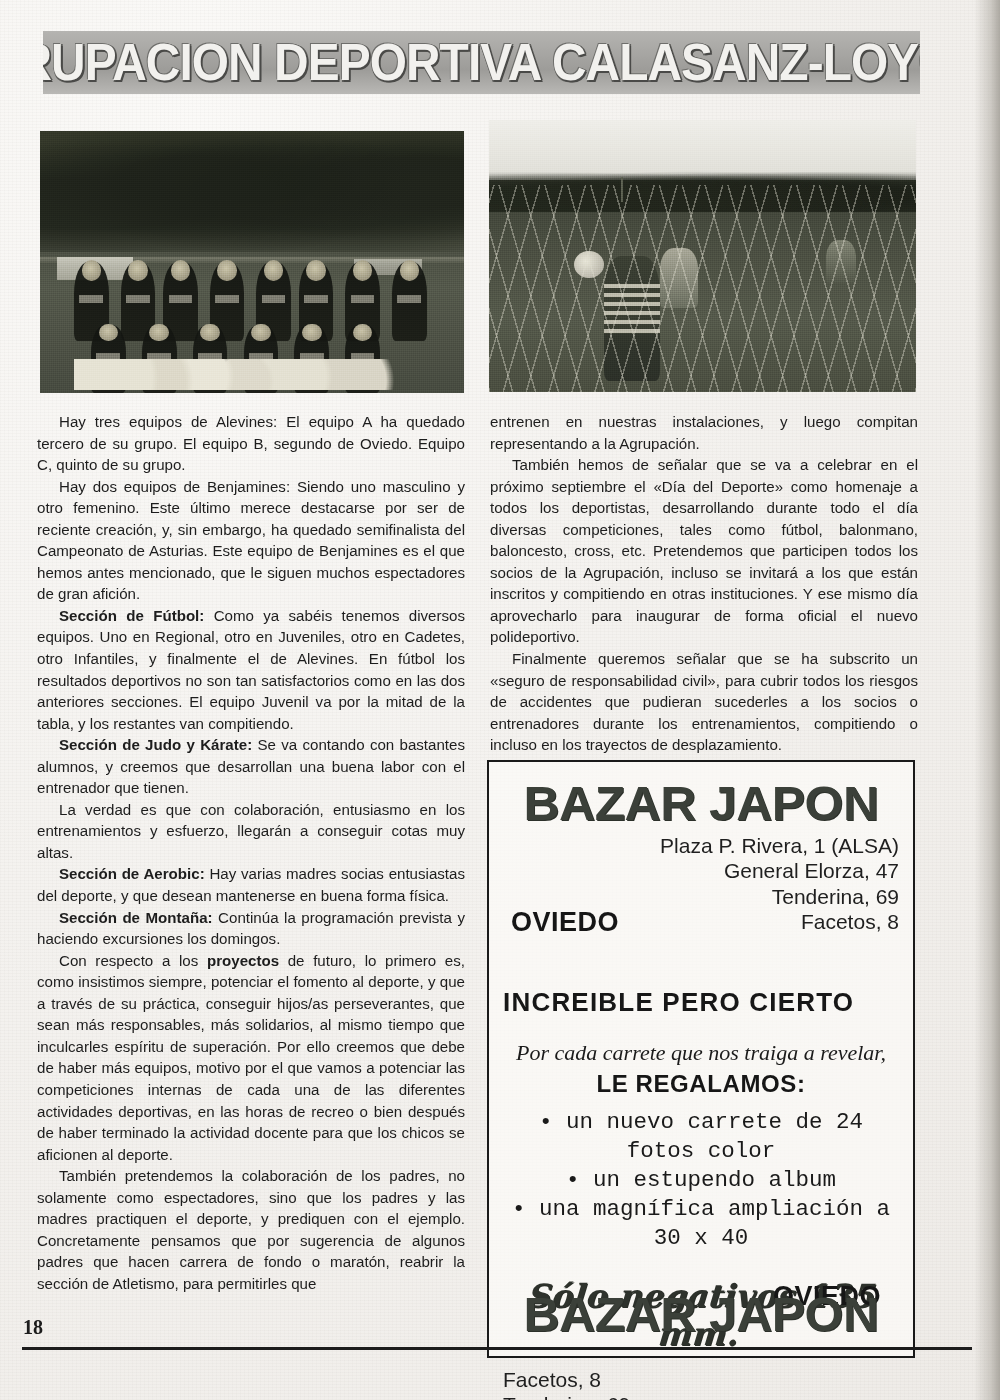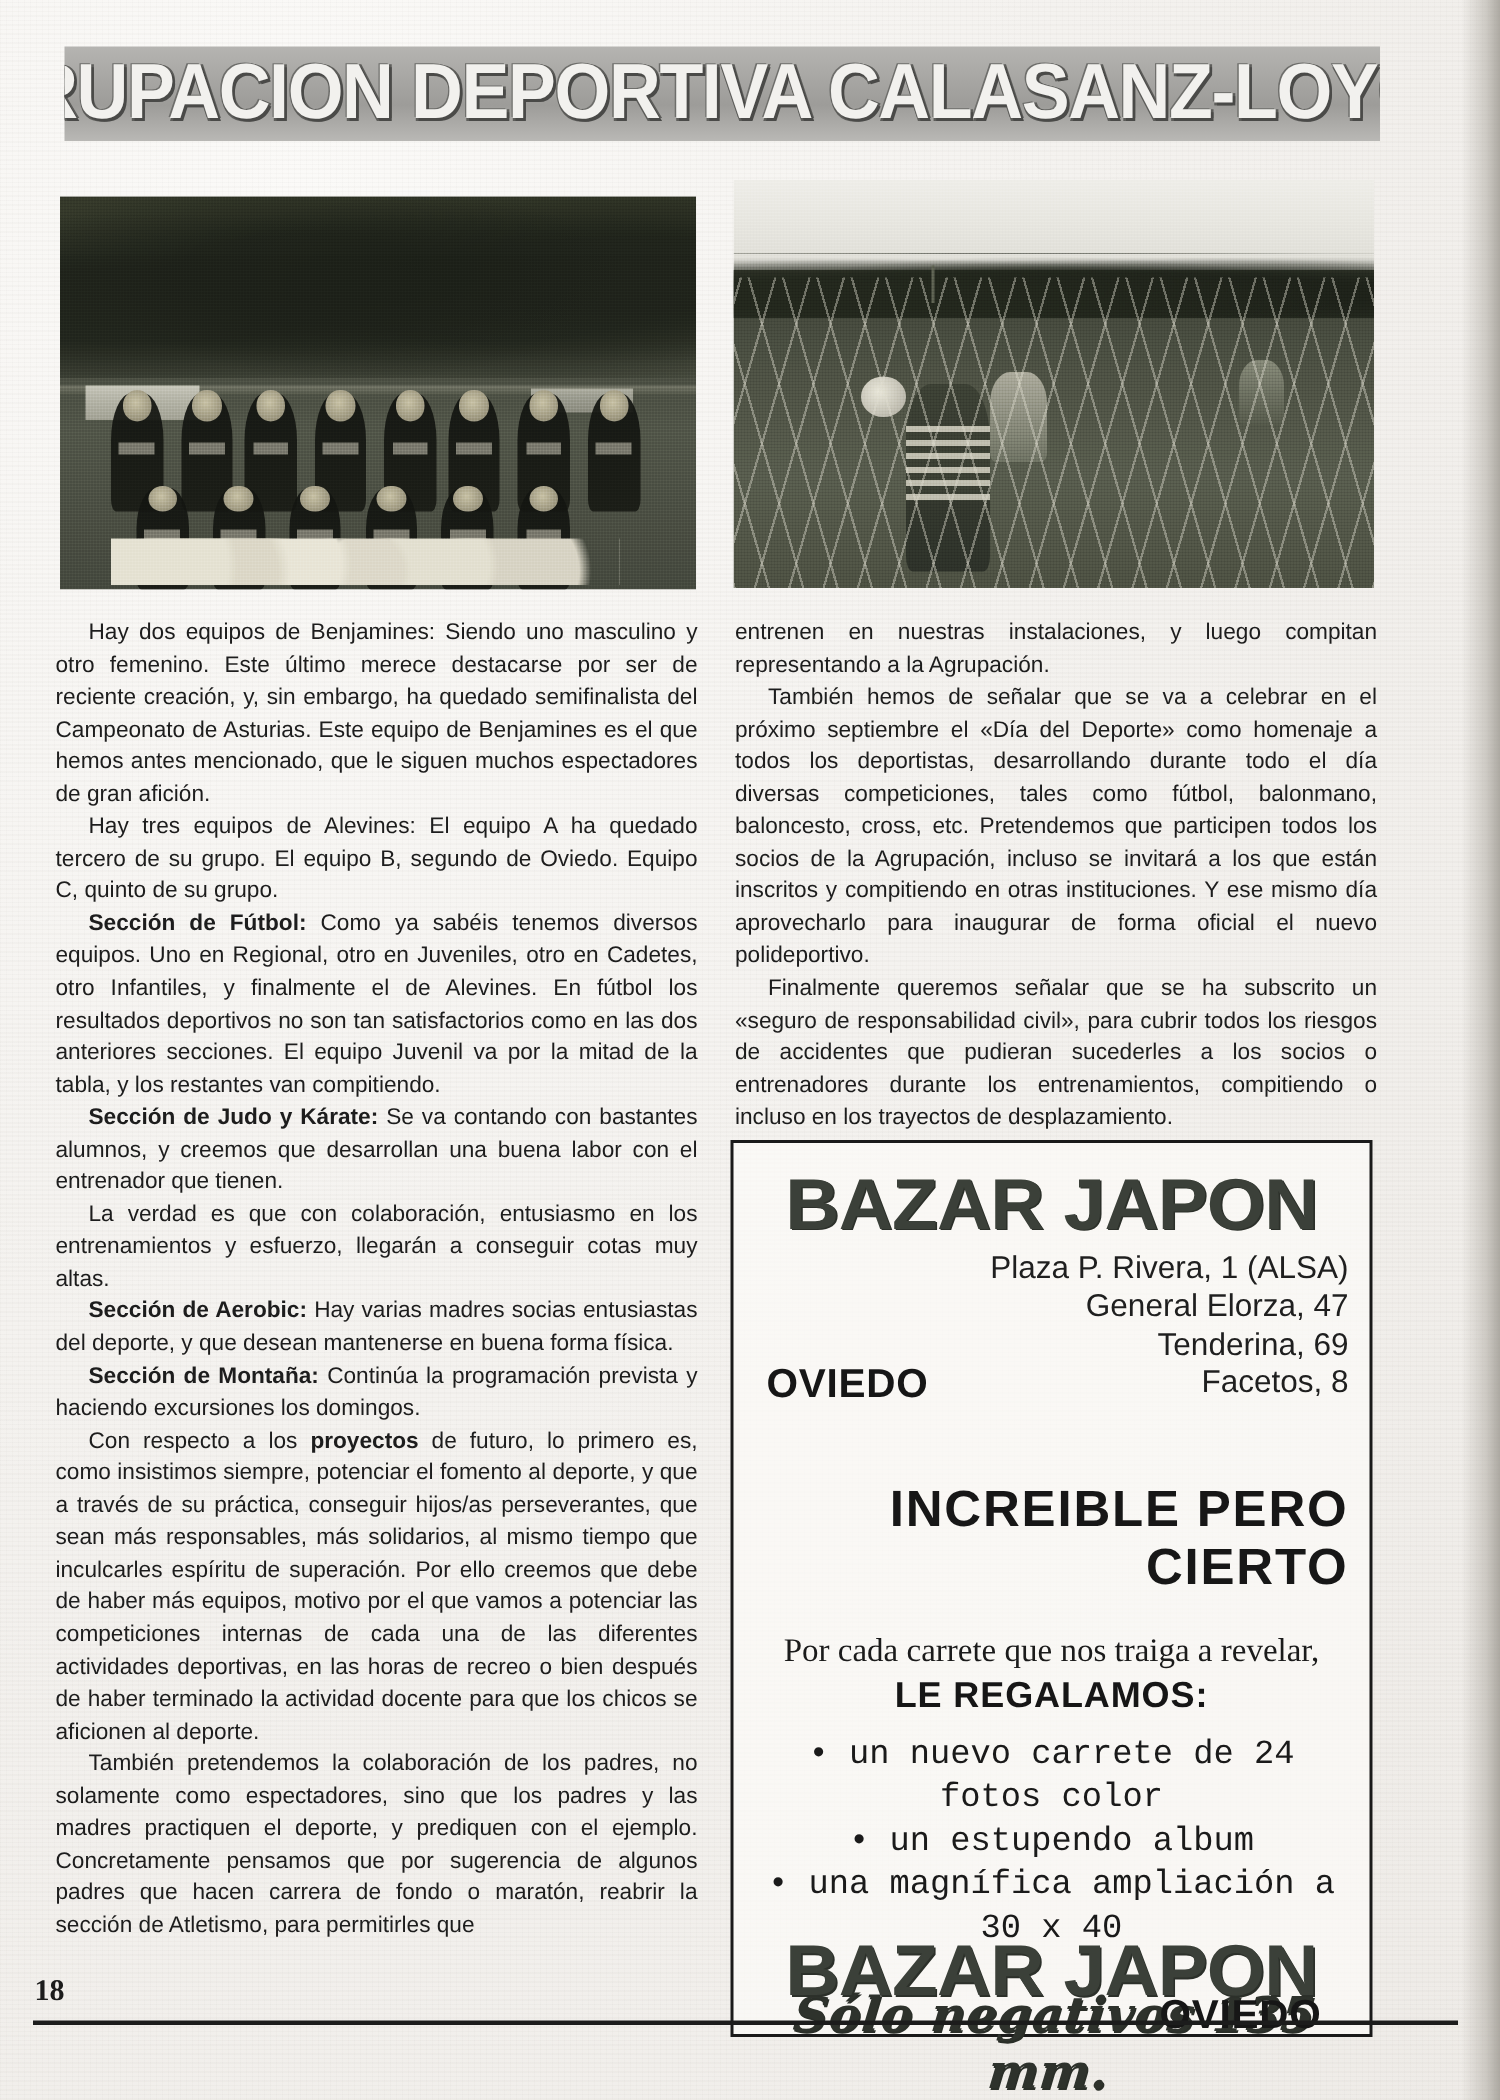--- a/index.html
+++ b/index.html
@@ -215,27 +215,28 @@
     margin-top:4px;
   }
   .oviedo-row{
     position:relative;height:36px;margin-top:2px;
   }
   .oviedo-left{
     position:absolute;left:8px;top:-30px;
     font-size:27px;font-weight:bold;color:#161616;letter-spacing:.5px;
   }
   .increible{
-    text-align:right;
-    font-size:34px;font-weight:bold;letter-spacing:1.2px;
+    text-align:left;
+    font-size:26px;font-weight:bold;letter-spacing:1.2px;
     color:#171717;margin-top:14px;
   }
   .italic-line{
     text-align:center;
     font-family:"Liberation Serif", serif;
+    font-style:italic;
     font-size:22px;
     color:#1b1b1b;
     margin-top:22px;
   }
   .regalamos{
     text-align:center;
     font-size:24px;font-weight:bold;letter-spacing:.6px;
     color:#161616;margin-top:4px;
   }
   .bullets{
@@ -361,22 +362,22 @@
   <div class="kball"></div>
   <div class="kfig2"></div>
   <div class="kfig3"></div>
   <div class="keeper">
       <div class="stripes"></div>
     </div>
   <div class="ph-right-net"></div>
 </div>
 
 <div class="col col-left">
+  <p>Hay tres equipos de Alevines: El equipo A ha quedado tercero de su grupo. El equipo B, segundo de Oviedo. Equipo C, quinto de su grupo.</p>
   <p>Hay dos equipos de Benjamines: Siendo uno masculino y otro femenino. Este último merece destacarse por ser de reciente creación, y, sin embargo, ha quedado semifinalista del Campeonato de Asturias. Este equipo de Benjamines es el que hemos antes mencionado, que le siguen muchos espectadores de gran afición.</p>
-  <p>Hay tres equipos de Alevines: El equipo A ha quedado tercero de su grupo. El equipo B, segundo de Oviedo. Equipo C, quinto de su grupo.</p>
   <p><b>Sección de Fútbol:</b> Como ya sabéis tenemos diversos equipos. Uno en Regional, otro en Juveniles, otro en Cadetes, otro Infantiles, y finalmente el de Alevines. En fútbol los resultados deportivos no son tan satisfactorios como en las dos anteriores secciones. El equipo Juvenil va por la mitad de la tabla, y los restantes van compitiendo.</p>
   <p><b>Sección de Judo y Kárate:</b> Se va contando con bastantes alumnos, y creemos que desarrollan una buena labor con el entrenador que tienen.</p>
   <p>La verdad es que con colaboración, entusiasmo en los entrenamientos y esfuerzo, llegarán a conseguir cotas muy altas.</p>
   <p><b>Sección de Aerobic:</b> Hay varias madres socias entusiastas del deporte, y que desean mantenerse en buena forma física.</p>
   <p><b>Sección de Montaña:</b> Continúa la programación prevista y haciendo excursiones los domingos.</p>
   <p>Con respecto a los <b>proyectos</b> de futuro, lo primero es, como insistimos siempre, potenciar el fomento al deporte, y que a través de su práctica, conseguir hijos/as perseverantes, que sean más responsables, más solidarios, al mismo tiempo que inculcarles espíritu de superación. Por ello creemos que debe de haber más equipos, motivo por el que vamos a potenciar las competiciones internas de cada una de las diferentes actividades deportivas, en las horas de recreo o bien después de haber terminado la actividad docente para que los chicos se aficionen al deporte.</p>
   <p>También pretendemos la colaboración de los padres, no solamente como espectadores, sino que los padres y las madres practiquen el deporte, y prediquen con el ejemplo. Concretamente pensamos que por sugerencia de algunos padres que hacen carrera de fondo o maratón, reabrir la sección de Atletismo, para permitirles que</p>
 </div>
 
 <div class="col col-right">

